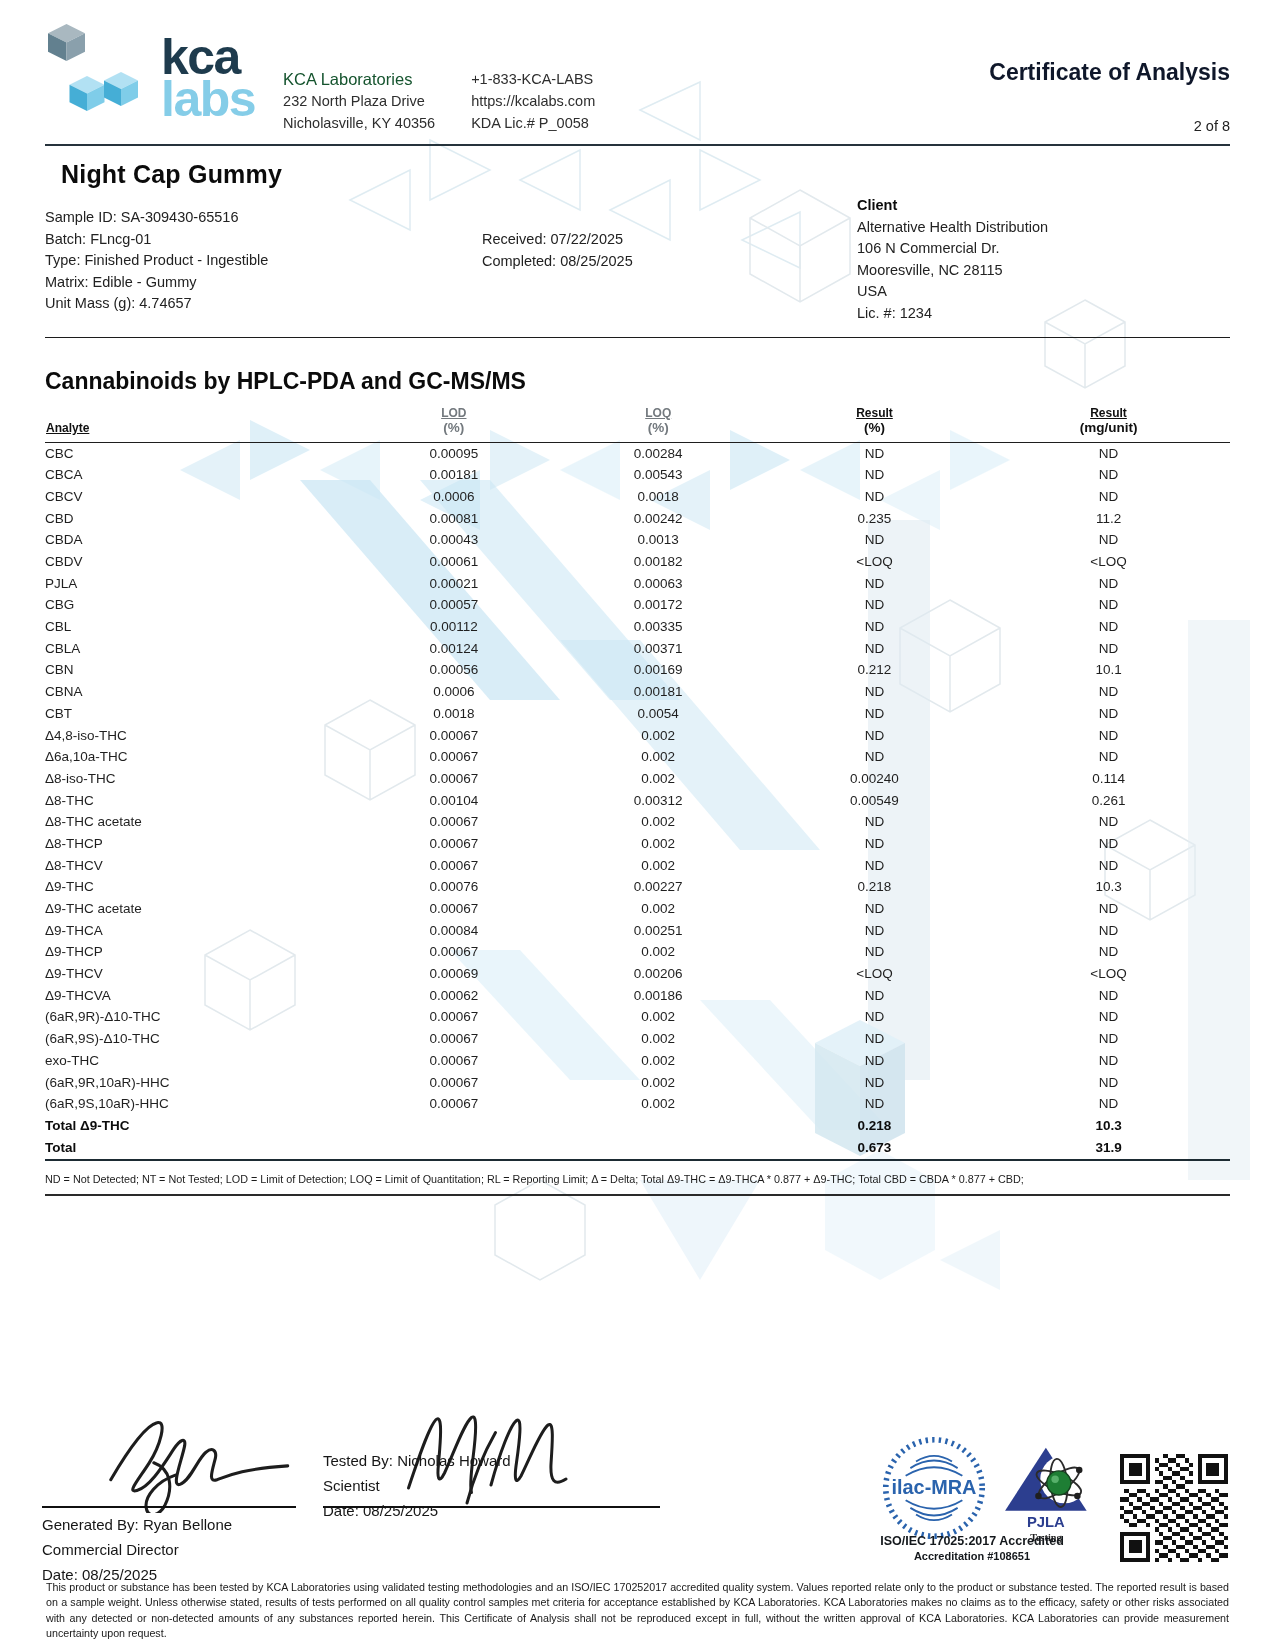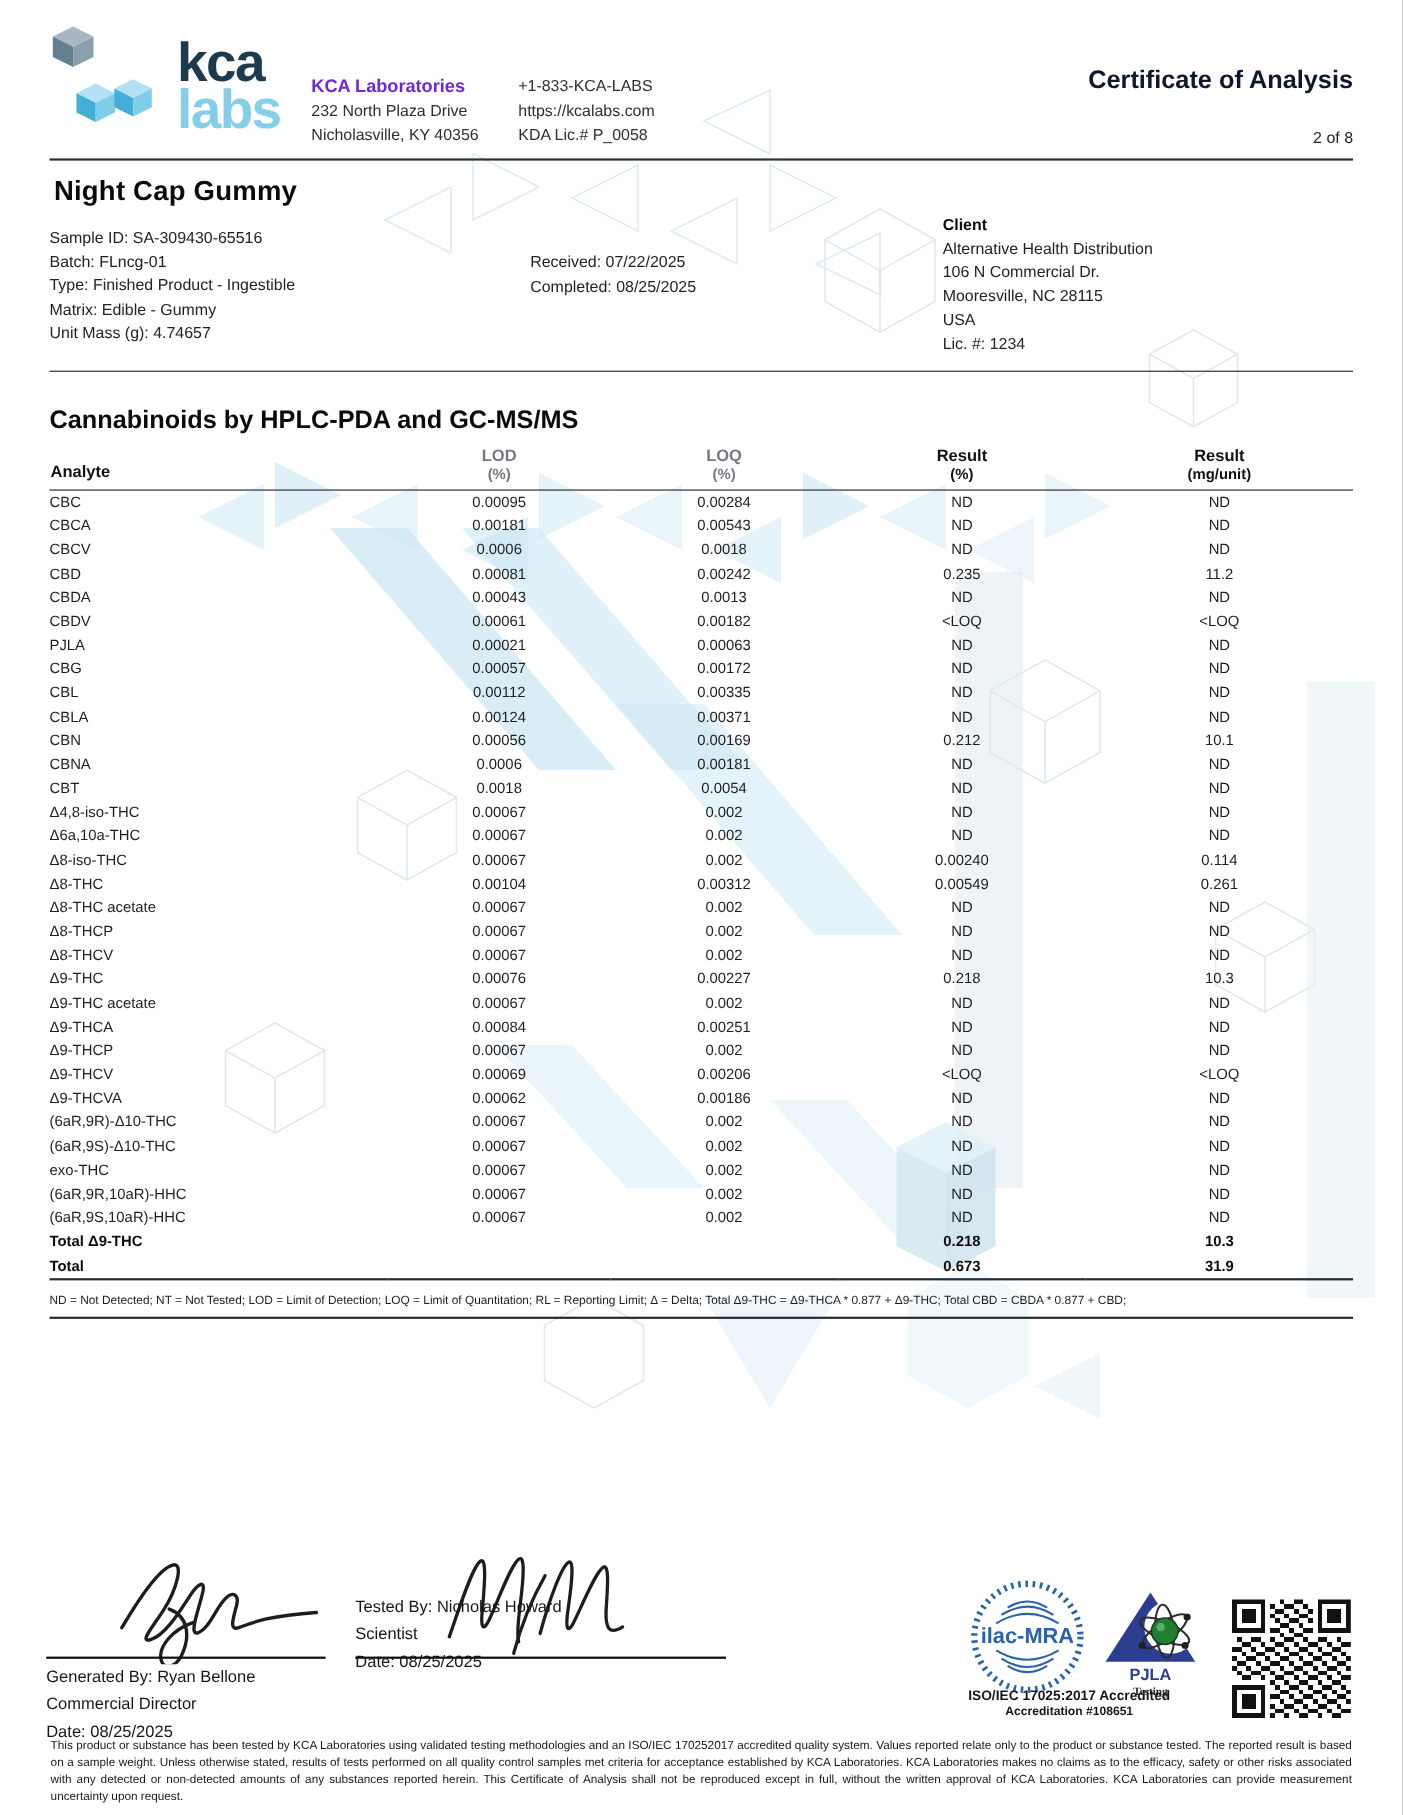--- a/index.html
+++ b/index.html
@@ -8,39 +8,39 @@
   .watermark{position:absolute;inset:0;z-index:0;pointer-events:none;}
   .content{position:relative;z-index:1;padding:0 45px;}
 
   
   .hdr{display:flex;align-items:flex-end;padding-top:22px;padding-bottom:10px;border-bottom:2.5px solid #26333c;}
   .brand{display:flex;align-items:center;}
   .brand-words{font-weight:bold;font-size:50px;line-height:42px;letter-spacing:-1.5px;margin-left:16px;}
   .brand-kca{color:#1e3b4d;}
   .brand-labs{color:#85cde8;}
   .lab-info{margin-left:28px;padding-top:14px;font-size:14.5px;line-height:22px;color:#2e2e2e;}
-  .lab-name{font-weight:bold;font-size:16.5px;color:#6d28d9;}
+  .lab-name{font-weight:normal;font-size:16.5px;color:#14532d;}
   .contact{margin-left:36px;padding-top:16px;font-size:14.5px;line-height:22px;color:#2e2e2e;}
   .doc-meta{margin-left:auto;text-align:right;padding-top:16px;}
   .doc-title{font-size:23px;font-weight:bold;color:#0f172a;}
   .page-num{font-size:14.5px;margin-top:32px;color:#222;}
 
   
-  .product-title{font-size:25px;font-weight:bold;margin:14px 4px 18px;color:#0b0b0b;letter-spacing:0.2px;}
+  .product-title{font-size:25px;font-weight:bold;margin:14px 16px 18px;color:#0b0b0b;letter-spacing:0.2px;}
   .sample-grid{position:relative;min-height:116px;font-size:14.5px;line-height:21.5px;color:#222;}
   .mid-block{position:absolute;left:437px;top:22px;}
   .client-block{position:absolute;left:812px;top:-12px;}
   .client-heading{font-weight:bold;color:#0b0b0b;}
   .rule{border:none;border-top:1.6px solid #1c1c1c;margin:14px 0 0;}
 
   
   .section-title{font-size:23px;font-weight:bold;margin-top:30px;color:#0b0b0b;}
   table.cann{width:100%;border-collapse:collapse;margin-top:10px;}
   table.cann th{vertical-align:bottom;padding-bottom:7px;border-bottom:1.7px solid #1e1e1e;}
-  .th-lbl{font-weight:bold;font-size:15px;color:#101010;}
+  .th-lbl{font-weight:bold;font-size:12px;color:#101010;text-decoration:underline;}
   .th-unit{font-weight:bold;font-size:13.5px;color:#101010;}
   th.gray .th-lbl,th.gray .th-unit{color:#73797e;}
   th.col-analyte{text-align:left;}
   th.c,td.c{text-align:center;}
   table.cann td{padding:3.6px 0;font-size:13.5px;line-height:14.5px;color:#1f1f1f;}
   td.dim{color:#9aa1a6;}
   tr.row-bold td{font-weight:bold;color:#0c0c0c;}
   tbody.cann-body tr:last-child td{border-bottom:2.4px solid #1d2b33;}
   .footnote{margin-top:12px;font-size:10.8px;color:#1c1c1c;}
   .bottom-rule{border:none;border-top:2px solid #2a2a2a;margin:9px 0 0;}

